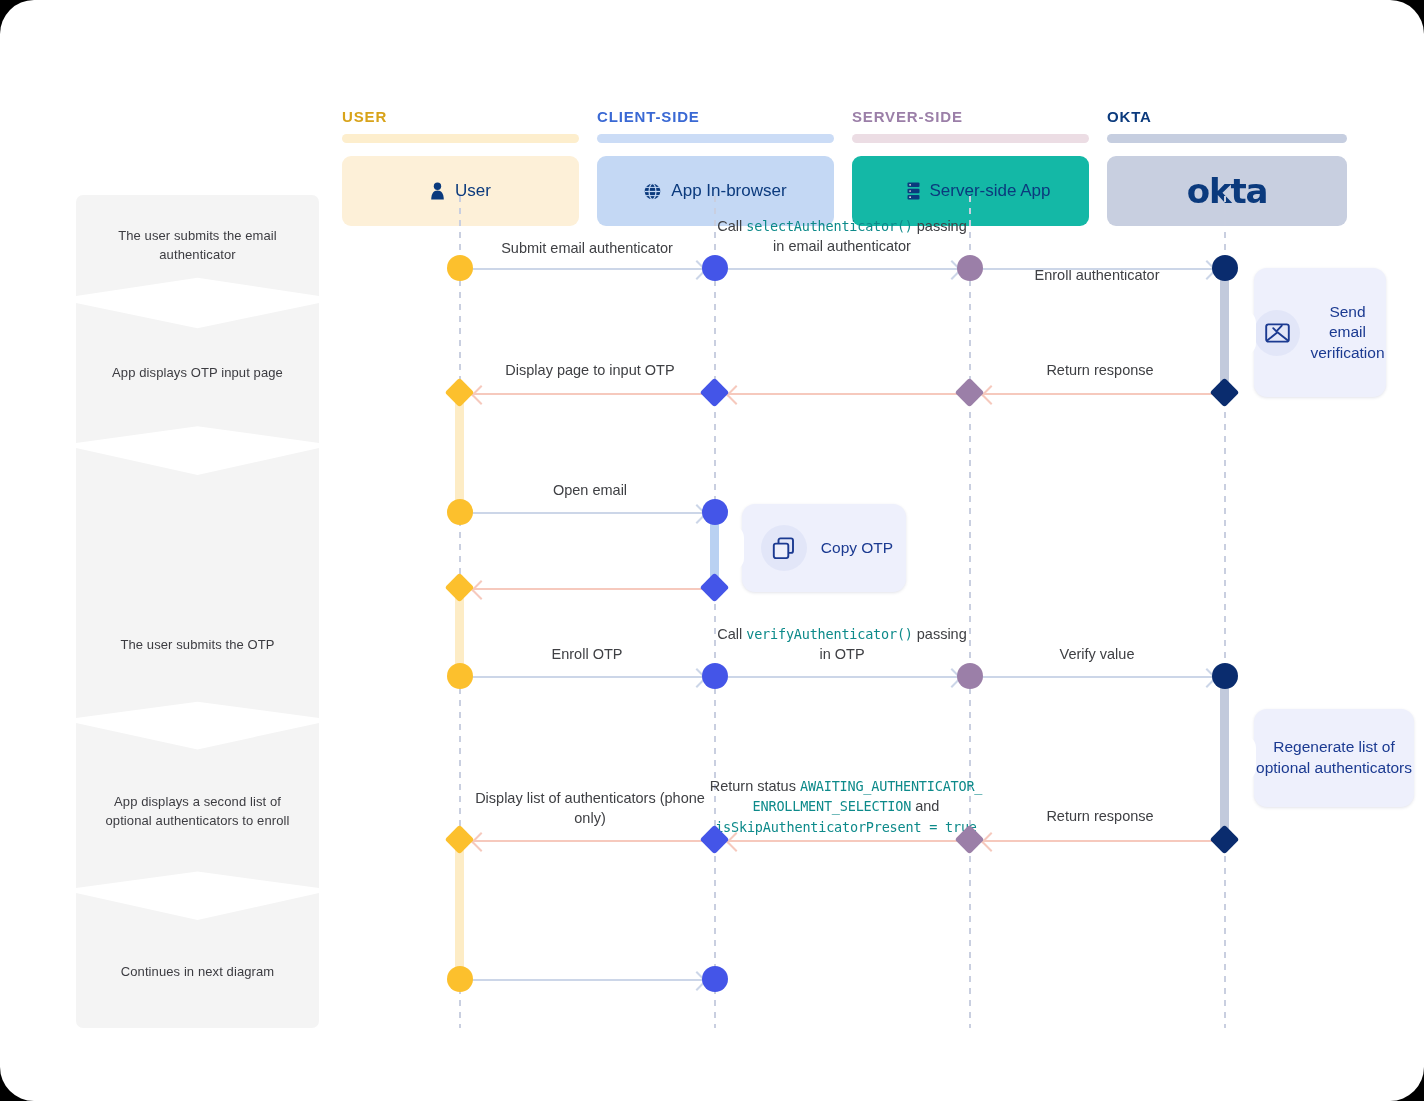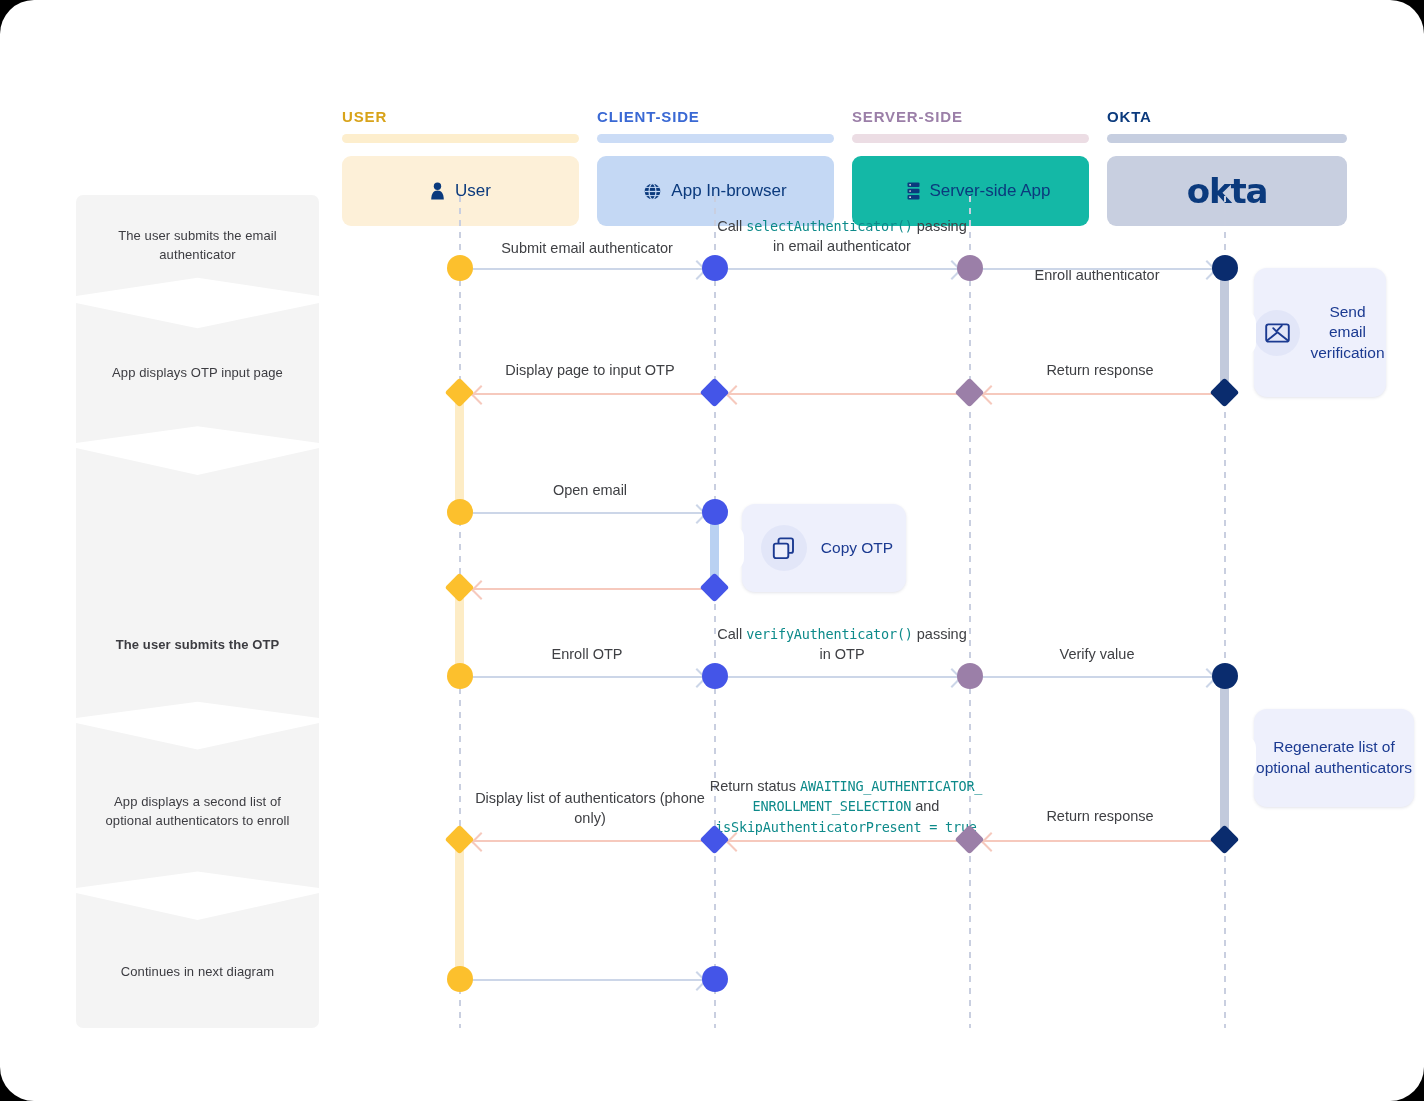--- a/index.html
+++ b/index.html
@@ -110,21 +110,21 @@
       <span class="stage-txt">The user submits the email authenticator</span>
     </div>
 
     <div class="stage" style="top:108px;height:140px;
                 clip-path:polygon(0 0,50% 18%,100% 0,100% 100%,50% 88%,0 100%);">
       <span class="stage-txt">App displays OTP input page</span>
     </div>
 
     <div class="stage" style="top:253px;height:270px;
                 clip-path:polygon(0 0,50% 10%,100% 0,100% 100%,50% 94%,0 100%);">
-      <span class="stage-txt" style="position:relative;top:62px;font-weight:bold;">The user submits the OTP</span>
+      <span class="stage-txt" style="position:relative;top:62px;">The user submits the OTP</span>
     </div>
 
     <div class="stage" style="top:528px;height:165px;
                 clip-path:polygon(0 0,50% 16%,100% 0,100% 100%,50% 90%,0 100%);">
       <span class="stage-txt" style="position:relative;top:6px;">App displays a second list of optional authenticators to enroll</span>
     </div>
 
     <div class="stage" style="top:698px;height:135px;border-radius:0 0 7px 7px;
                 clip-path:polygon(0 0,50% 20%,100% 0,100% 100%,0 100%);">
       <span class="stage-txt" style="position:relative;top:12px;">Continues in next diagram</span>

